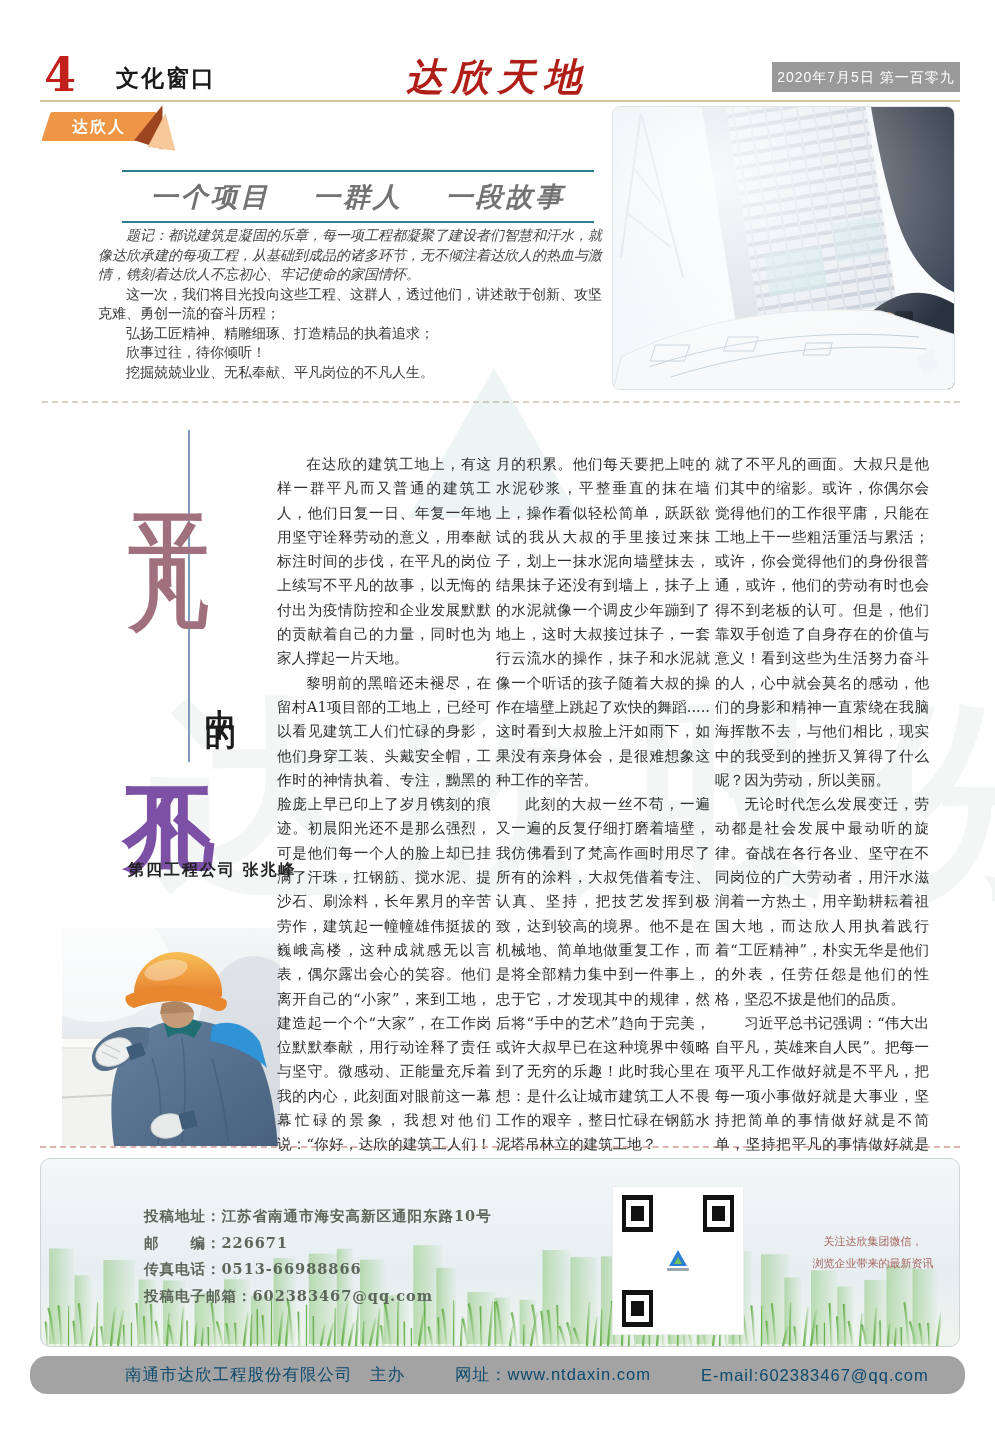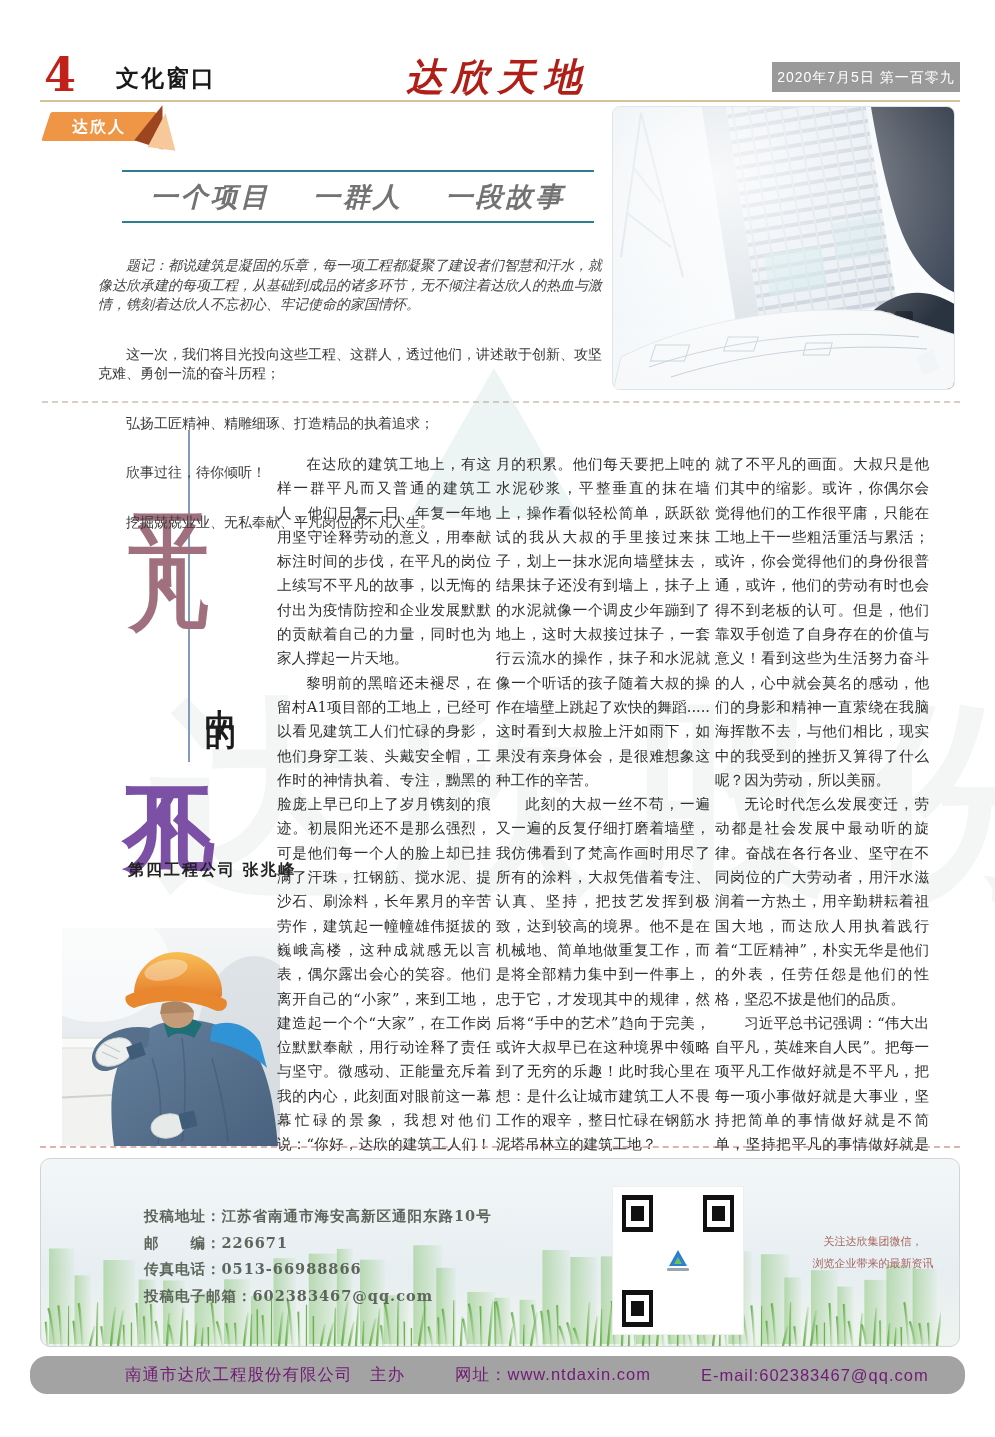--- a/index.html
+++ b/index.html
@@ -16,21 +16,21 @@
   
   .tag { position:absolute; left:46px; top:112px; width:106px; height:29px; background:#ef9546; transform:skewX(-18deg); border-radius:2px; }
   .tag span { display:block; transform:skewX(18deg); color:#fff; font-weight:bold; font-size:16px; line-height:29px; text-align:center; letter-spacing:2px; }
   .tag-fold-a { position:absolute; left:140px; top:104px; width:0; height:0; border-left:16px solid transparent; border-right:14px solid transparent; border-bottom:42px solid #9c451f; transform:rotate(18deg); }
   .tag-fold-b2 { position:absolute; left:150px; top:113px; width:0; height:0; border-left:13px solid transparent; border-right:15px solid transparent; border-bottom:36px solid #f6c89a; transform:rotate(8deg); }
 
   
   .feat-title { position:absolute; left:122px; top:170px; width:472px; border-top:2px solid #2f7e90; border-bottom:2px solid #2f7e90; padding:7px 0 6px 0; text-align:center; }
   .feat-title span { font-family:"DejaVu Serif", serif; font-style:italic; font-weight:bold; font-size:27px; color:#737373; letter-spacing:3px; }
   .intro { position:absolute; left:98px; top:226px; width:516px; font-family:"DejaVu Serif", serif; font-size:14px; line-height:19.5px; color:#3a3a3a; z-index:2; }
-  .intro p { text-indent:2em;margin-top:30px; }
+  .intro p { text-indent:2em; }
   .intro p:first-child { font-style:italic; color:#444; }
 
   
   .top-photo { position:absolute; left:612px; top:106px; width:343px; height:284px; border-radius:8px; overflow:hidden; border:1px solid #e0e5e9; z-index:2; }
 
   
   .div-dash-top { position:absolute; left:42px; right:35px; top:401px; border-top:2px dashed #d9cfc4; }
   .div-dash-bottom { position:absolute; left:40px; right:35px; top:1146px; border-top:2px dashed #dcb3ae; }
 
   
@@ -61,21 +61,21 @@
   .qr-card { position:absolute; left:572px; top:28px; width:130px; height:147px; background:#fff; box-shadow:0 0 0 1px #eee; display:flex; align-items:center; justify-content:center; }
   .qr-wrap { position:relative; width:112px; height:132px; }
   .qr-wrap svg { width:112px; height:132px; }
   .qr-logo { position:absolute; left:39px; top:49px; width:34px; height:34px; background:#fff; border-radius:4px; box-shadow:0 0 0 2px #fff; display:flex; flex-direction:column; align-items:center; justify-content:center; }
   .qr-tri { width:0; height:0; border-left:9px solid transparent; border-right:9px solid transparent; border-bottom:16px solid #2b7fd4; }
   .qr-tri-inner { position:absolute; top:13px; width:0; height:0; border-left:4px solid transparent; border-right:4px solid transparent; border-bottom:7px solid #6fc05a; }
   .qr-logo-bar { margin-top:2px; width:22px; height:3px; background:#9aa6ad; border-radius:1px; }
   .wechat-note { position:absolute; left:712px; top:72px; width:240px; text-align:center; font-family:"DejaVu Serif", serif; font-size:11px; line-height:22px; color:#a5645c; }
 
   
-  .bottom-bar { position:absolute; left:30px; right:30px; top:1356px; height:38px; background:#a3a3a3; display:flex; align-items:center; color:#701a75; font-size:16.5px; padding-left:95px;border-radius:17px; }
+  .bottom-bar { position:absolute; left:30px; right:30px; top:1356px; height:38px; background:#a3a3a3; display:flex; align-items:center; color:#0c4a6e; font-size:16.5px; padding-left:95px;border-radius:17px; }
   .bottom-bar .seg { margin-right:50px; letter-spacing:1px; white-space:nowrap; }
 </style>
 </head>
 <body>
 
 <div class="page">
 
   <div class="hdr-num">4</div>
   <div class="hdr-section">文化窗口</div>
   <div class="masthead">达欣天地</div>

